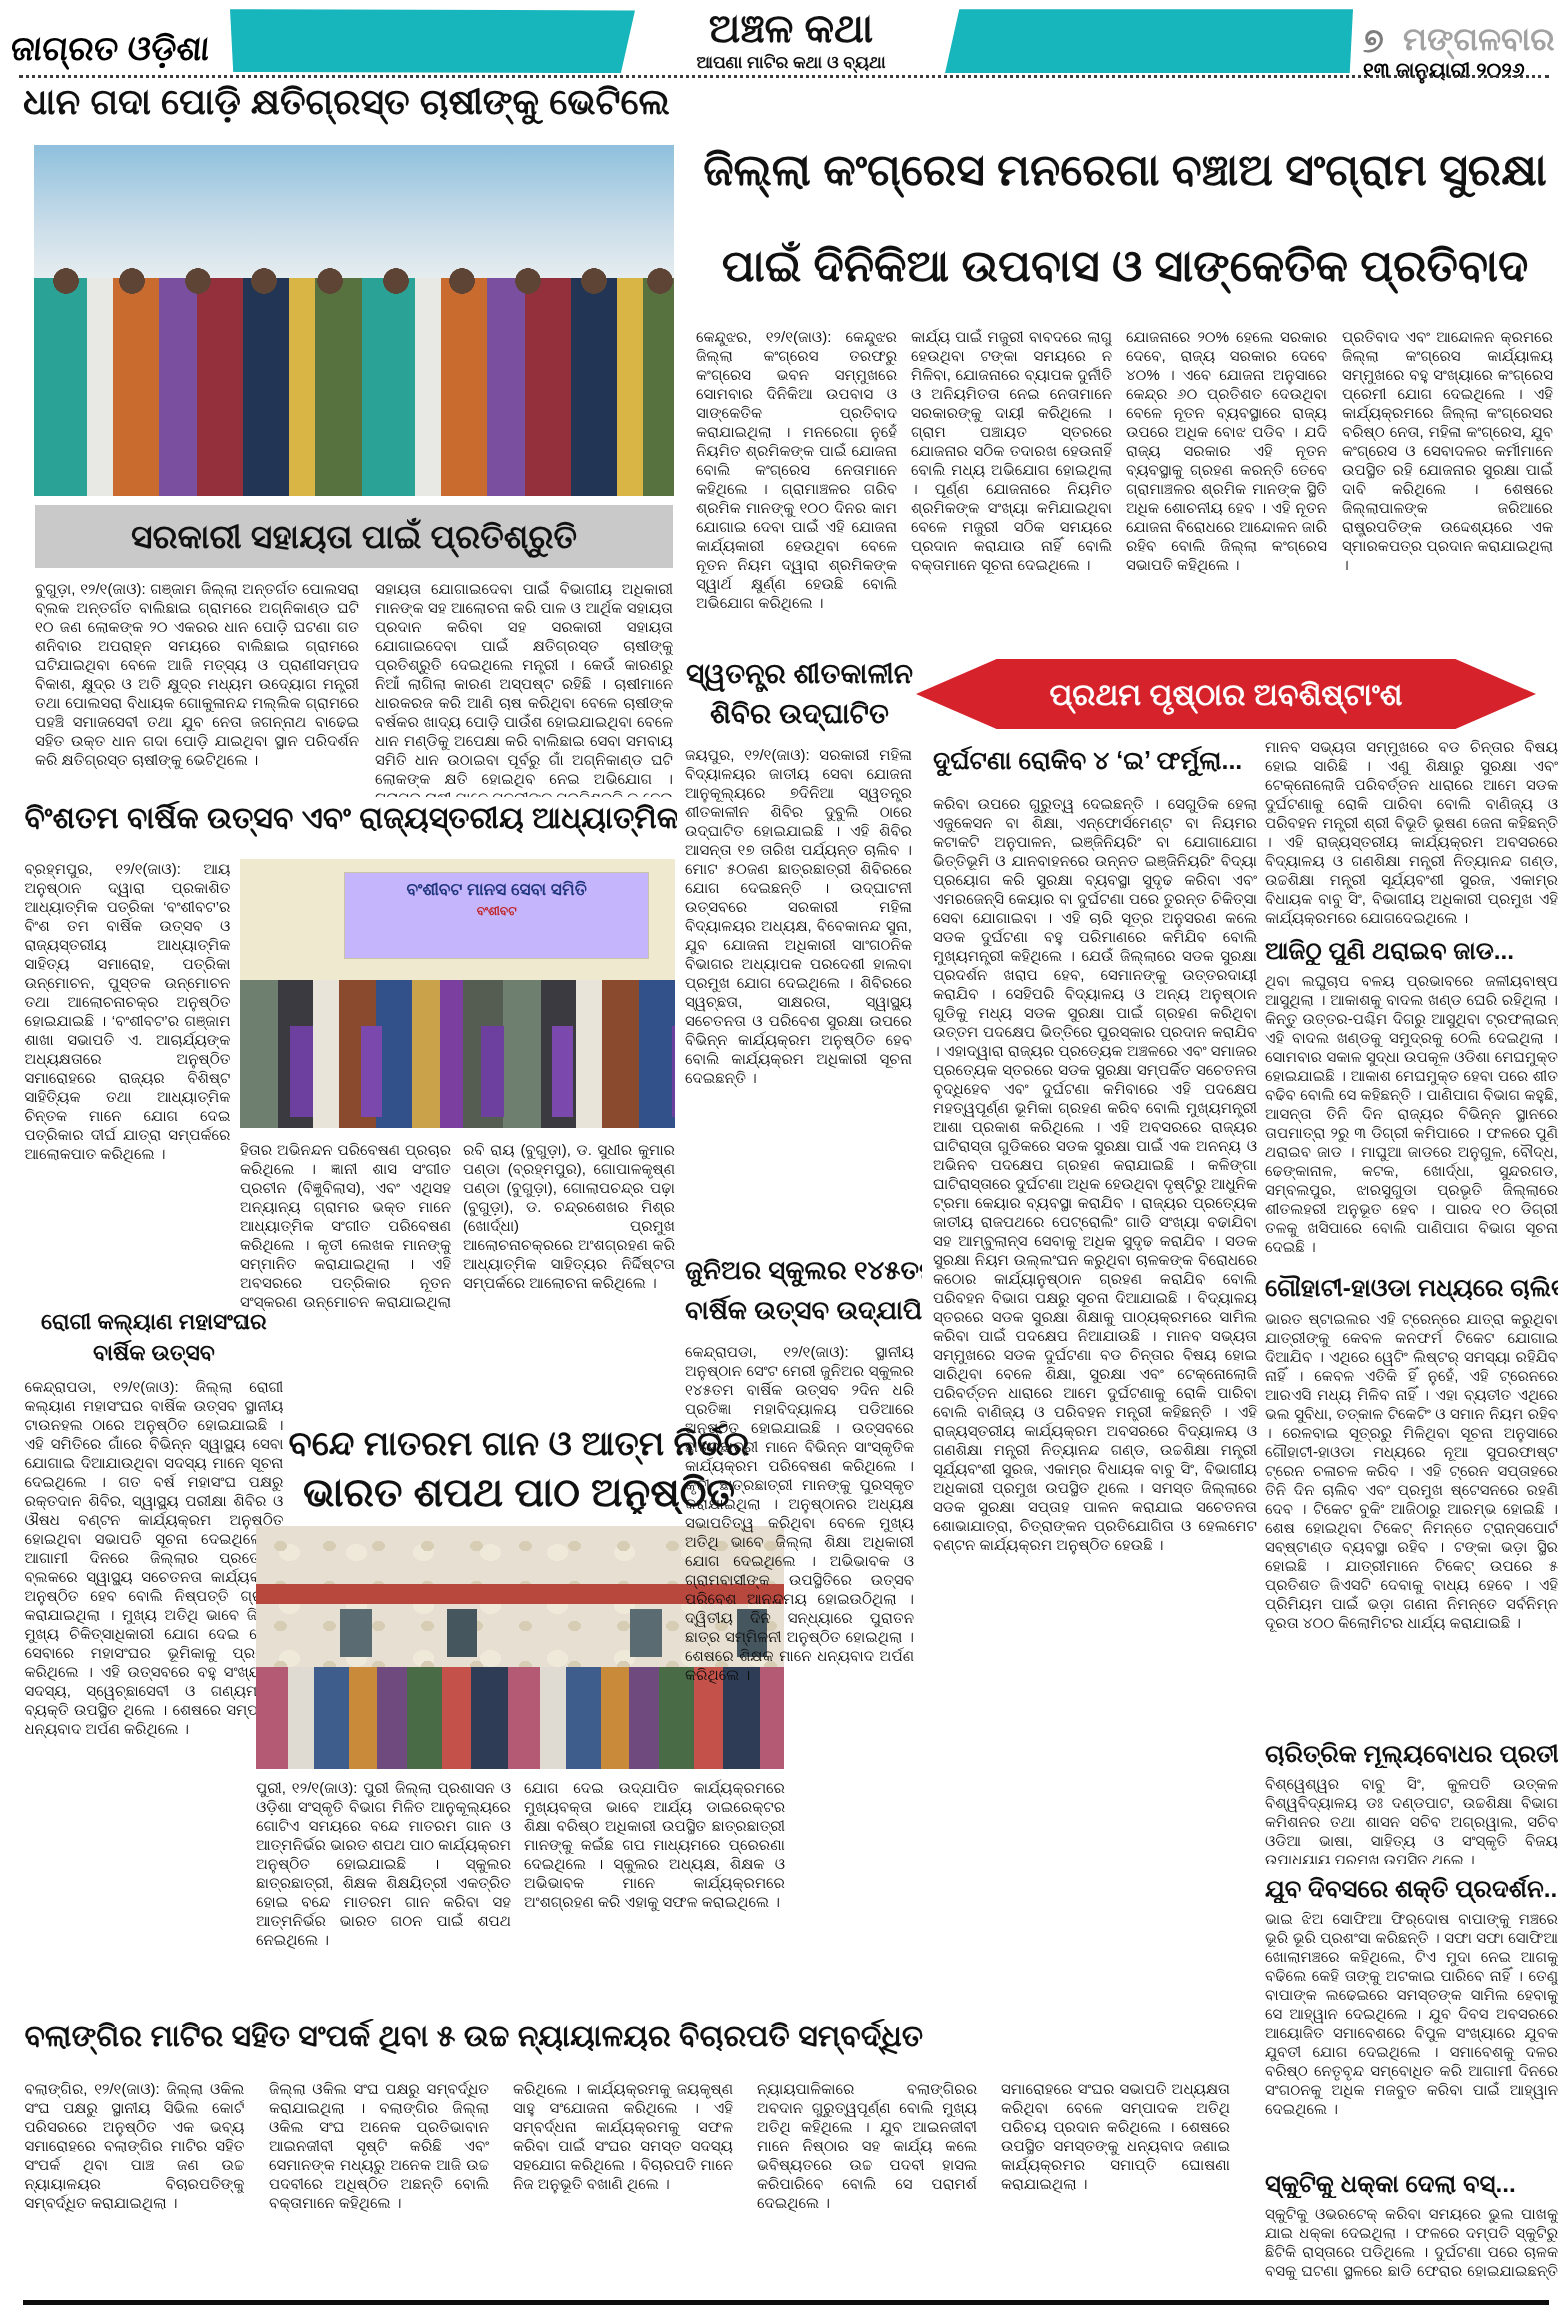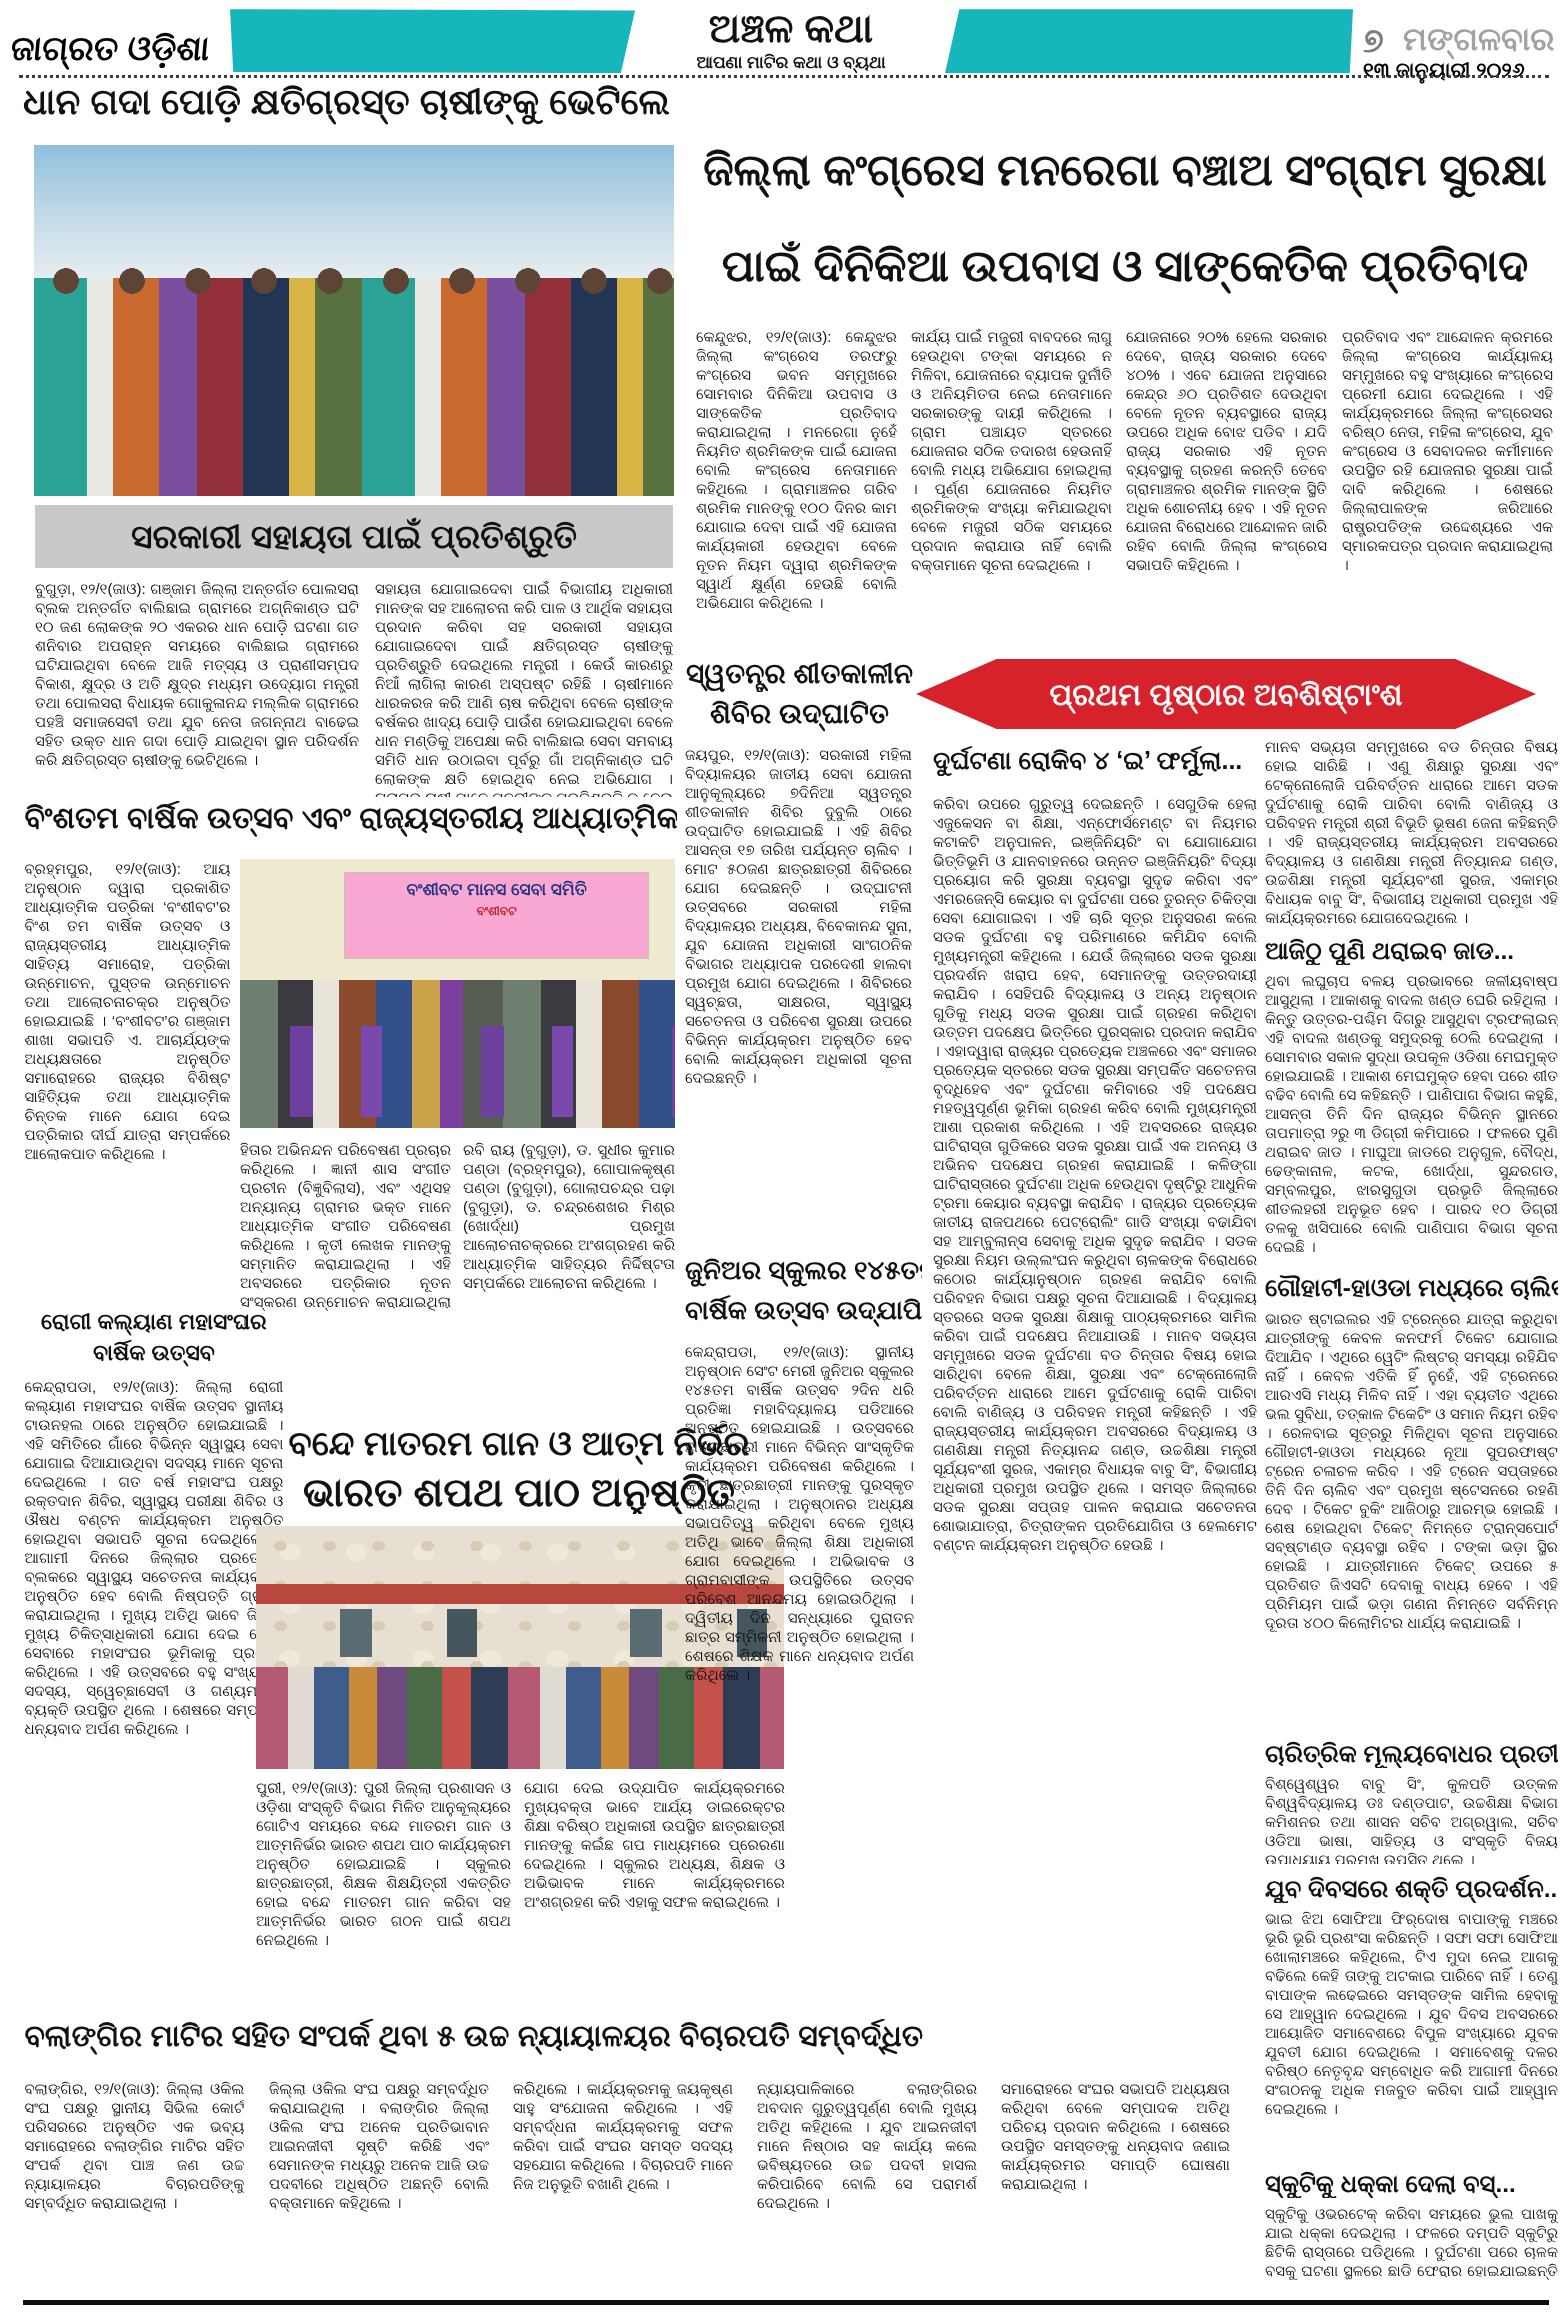--- a/index.html
+++ b/index.html
@@ -43,21 +43,21 @@
   .rp1{height:189px;} .rp2{height:293px;} .rp3{height:421px;} .rp4{height:90px;} .rp5{height:250px;} .rp6{height:76px;}
 
   
   .photo { position:absolute; overflow:hidden; background:#cfd8db; }
   .sky { height:38%; background:linear-gradient(180deg,#8fc0dd,#c9dde9 60%,#e6edf0); }
   .crowd { position:relative; height:62%;
     background:repeating-linear-gradient(90deg,#2aa396 0 53px,#e8e8e4 53px 79px,#c96a2e 79px 125px,#7b4fa0 125px 163px,#93303c 163px 209px,#223555 209px 255px,#d8b544 255px 281px,#57713f 281px 328px); }
   .heads { position:absolute; left:0; top:-20px; width:100%; height:46px;
     background-image:radial-gradient(circle 13px at 32px 23px,#5d4434 97%,transparent); background-size:66px 46px; background-repeat:repeat-x; }
   .p2wall { height:100%; background:linear-gradient(180deg,#efe9cf 0 55%,#e4dcc0 55% 100%); }
-  .p2banner { position:absolute; top:5%; left:24%; width:70%; height:32%; background:#f9a8d4; border:0.8px solid #c9c3a8; text-align:center; overflow:hidden; }
+  .p2banner { position:absolute; top:5%; left:24%; width:70%; height:32%; background:#c4b5fd; border:0.8px solid #c9c3a8; text-align:center; overflow:hidden; }
   .p2banner .bl1 { font-size:17px; font-weight:900; color:#20357c; margin-top:6.1px; }
   .p2banner .bl2 { font-size:12.2px; font-weight:bold; color:#c02425; margin-top:4.6px; }
   .p2crowd { position:absolute; bottom:0; left:0; width:100%; height:55%;
     background:repeating-linear-gradient(90deg,#6e7f70 0 38px,#3a3a40 38px 73px,#e8e4da 73px 99px,#8a4a2e 99px 136px,#32508a 136px 172px,#caa24a 172px 200px,#7b3fa0 200px 223px,#555d52 223px 263px); }
   .p2mags { position:absolute; bottom:4%; left:0; width:100%; height:34%;
     background:repeating-linear-gradient(90deg,transparent 0 50px,#6d3f9e 50px 73px,transparent 73px 121px,#7b49ad 121px 142px,transparent 142px 191px); }
   .p3wall { height:58%; background:#e7e0d2; background-image:radial-gradient(#d7cdb4 18%,transparent 19%),radial-gradient(#efe9da 22%,transparent 23%); background-size:49px 40px,67px 53px; }
   .p3band { position:absolute; top:24%; left:0; width:100%; height:8%; background:#b8473e; }
   .p3windows { position:absolute; top:34%; left:0; width:100%; height:20%;
     background:repeating-linear-gradient(90deg,transparent 0 84px,#5a6b72 84px 116px,transparent 116px 191px,#46565e 191px 221px,transparent 221px 290px); }

